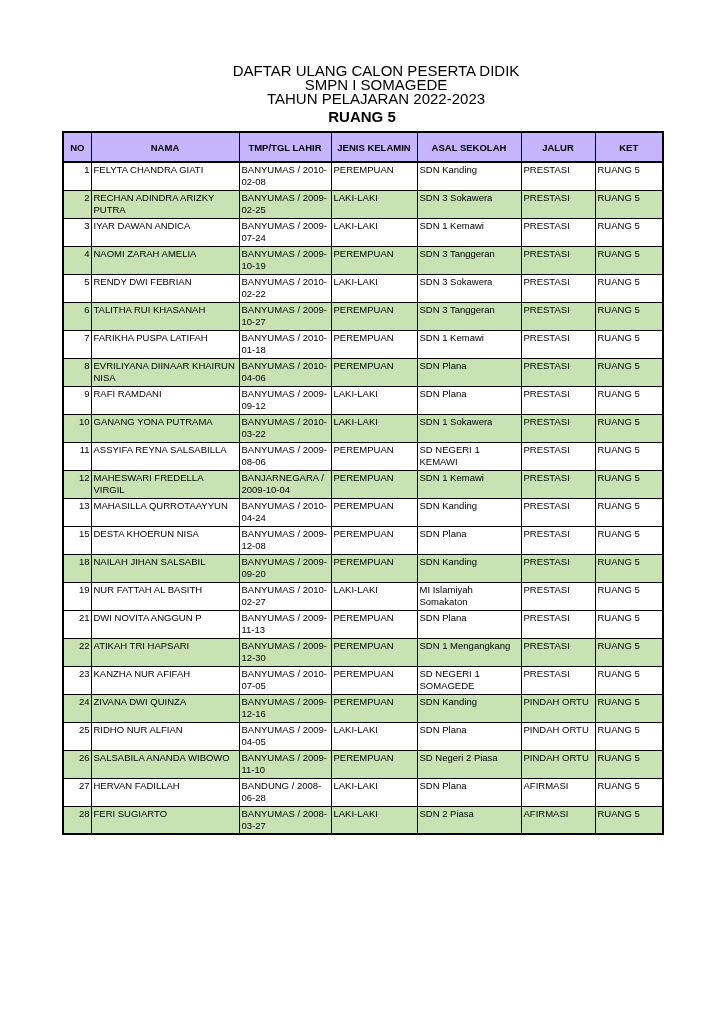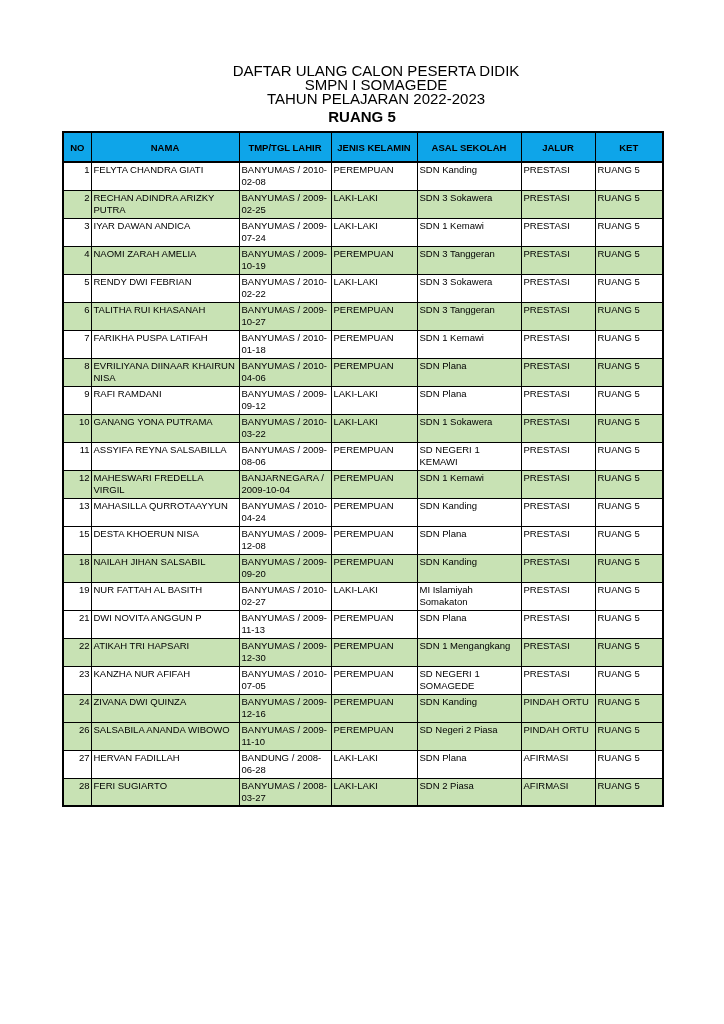--- a/index.html
+++ b/index.html
@@ -36,21 +36,21 @@
     margin-top: 1px;
   }
   table.students {
     border-collapse: collapse;
     table-layout: fixed;
     width: 600px;
     margin: 5px auto 0 62px;
     border: 2px solid #000000;
   }
   table.students th {
-    background: #0ea5e9;
+    background: #c4b5fd;
     color: #000000;
     font-size: 9.5px;
     font-weight: bold;
     text-align: center;
     vertical-align: middle;
     border: 1px solid #000000;
     border-bottom: 2px solid #000000;
     height: 30px;
     padding: 1px 2px;
     box-sizing: border-box;
@@ -282,20 +282,29 @@
         </tr>
         <tr class="alt">
           <td class="col-no">24</td>
           <td>ZIVANA DWI QUINZA</td>
           <td>BANYUMAS / 2009-12-16</td>
           <td>PEREMPUAN</td>
           <td>SDN Kanding</td>
           <td>PINDAH ORTU</td>
           <td>RUANG 5</td>
         </tr>
+        <tr>
+          <td class="col-no">25</td>
+          <td>RIDHO NUR ALFIAN</td>
+          <td>BANYUMAS / 2009-04-05</td>
+          <td>LAKI-LAKI</td>
+          <td>SDN Plana</td>
+          <td>PINDAH ORTU</td>
+          <td>RUANG 5</td>
+        </tr>
         <tr class="alt">
           <td class="col-no">26</td>
           <td>SALSABILA ANANDA WIBOWO</td>
           <td>BANYUMAS / 2009-11-10</td>
           <td>PEREMPUAN</td>
           <td>SD Negeri 2 Piasa</td>
           <td>PINDAH ORTU</td>
           <td>RUANG 5</td>
         </tr>
         <tr>

